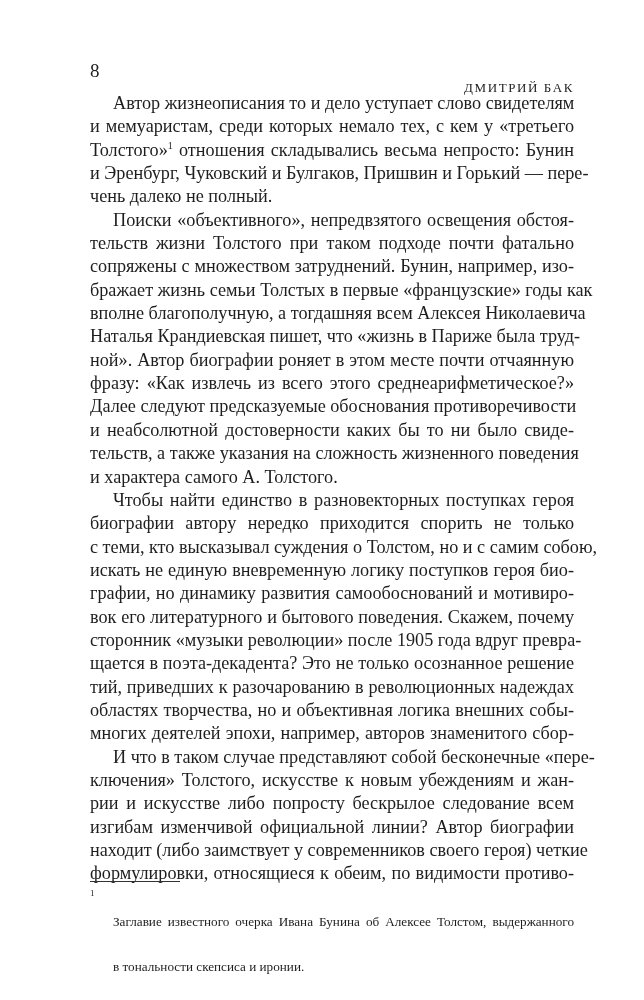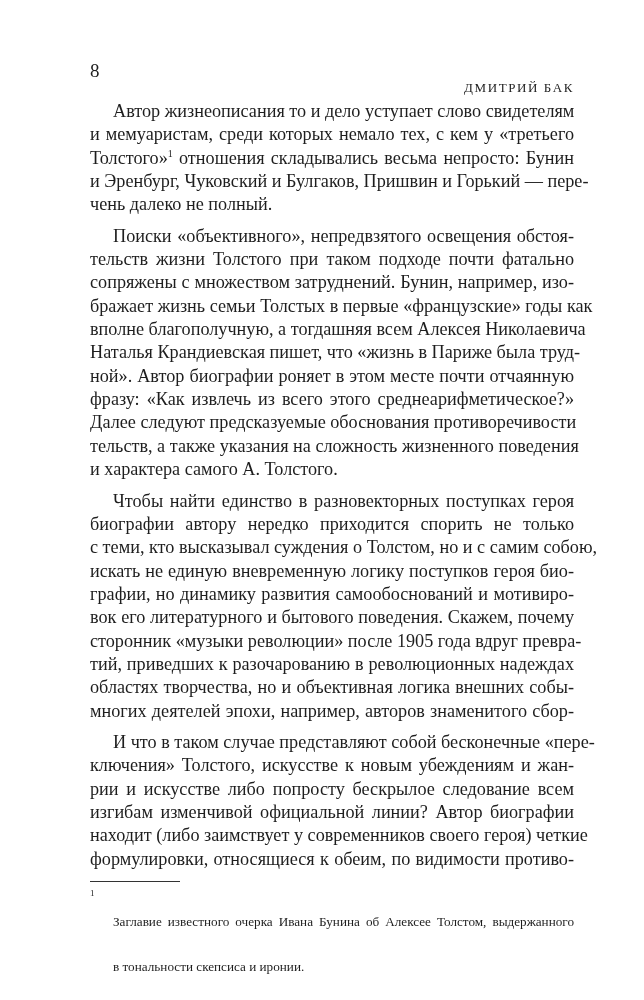--- a/index.html
+++ b/index.html
@@ -2,21 +2,21 @@
 <html><head>
   <meta charset="utf-8">
   <style>
     html, body { margin: 0; padding: 0; background: #ffffff; }
     body { width: 644px; height: 1000px; position: relative; overflow: hidden; color: #1e1e1e; font-family: "DejaVu Serif", "Liberation Serif", serif; }
     .header { position: absolute; left: 90px; top: 60px; width: 484px; height: 24px; }
     .page-number { position: absolute; left: 0; top: 0; font-family: "Liberation Serif", serif; font-size: 19px; }
     .running-head { position: absolute; right: 0; top: 20px; font-family: "Liberation Serif", serif; font-size: 13px; letter-spacing: 1.6px; text-transform: uppercase; font-variant: small-caps; }
     .body-text { position: absolute; left: 90px; top: 92px; width: 484px; }
     .line { display: block; height: 23.35px; line-height: 23.35px; font-family: "Liberation Serif", serif; font-size: 18.2px; white-space: nowrap; text-align: justify; text-align-last: justify; }
-    .line.indent { padding-left: 23px; margin-top: 8px; }
+    .line.indent { padding-left: 23px; }
     .line.last { text-align-last: left; }
     sup { font-size: 10px; vertical-align: 7px; line-height: 0; }
     .footnote-rule { position: absolute; left: 90px; top: 881px; width: 90px; height: 0; border-top: 1px solid #333; }
     .footnote { position: absolute; left: 90px; top: 885px; width: 484px; }
     .fn-mark { position: absolute; left: 0; top: 3px; font-family: "Liberation Serif", serif; font-size: 9px; }
     .fn-line { display: block; margin-left: 23px; height: 17px; line-height: 17px; font-family: "Liberation Serif", serif; font-size: 13.2px; white-space: nowrap; text-align: justify; text-align-last: justify; margin-top: 28px; }
     .fn-line.last { text-align-last: left; }
   </style>
 </head>
 <body>
@@ -34,29 +34,31 @@
   <span class="line last">чень далеко не полный.</span>
   <span class="line indent">Поиски «объективного», непредвзятого освещения обстоя-</span>
   <span class="line">тельств жизни Толстого при таком подходе почти фатально</span>
   <span class="line">сопряжены с множеством затруднений. Бунин, например, изо-</span>
   <span class="line">бражает жизнь семьи Толстых в первые «французские» годы как</span>
   <span class="line">вполне благополучную, а тогдашняя всем Алексея Николаевича</span>
   <span class="line">Наталья Крандиевская пишет, что «жизнь в Париже была труд-</span>
   <span class="line">ной». Автор биографии роняет в этом месте почти отчаянную</span>
   <span class="line">фразу: «Как извлечь из всего этого среднеарифметическое?»</span>
   <span class="line">Далее следуют предсказуемые обоснования противоречивости</span>
+  <span class="line">и неабсолютной достоверности каких бы то ни было свиде-</span>
   <span class="line">тельств, а также указания на сложность жизненного поведения</span>
   <span class="line last">и характера самого А. Толстого.</span>
   <span class="line indent">Чтобы найти единство в разновекторных поступках героя</span>
   <span class="line">биографии автору нередко приходится спорить не только</span>
   <span class="line">с теми, кто высказывал суждения о Толстом, но и с самим собою,</span>
   <span class="line">искать не единую вневременную логику поступков героя био-</span>
   <span class="line">графии, но динамику развития самообоснований и мотивиро-</span>
   <span class="line">вок его литературного и бытового поведения. Скажем, почему</span>
   <span class="line">сторонник «музыки революции» после 1905 года вдруг превра-</span>
+  <span class="line">щается в поэта-декадента? Это не только осознанное решение</span>
   <span class="line">тий, приведших к разочарованию в революционных надеждах</span>
   <span class="line">областях творчества, но и объективная логика внешних собы-</span>
   <span class="line">многих деятелей эпохи, например, авторов знаменитого сбор-</span>
   <span class="line indent">И что в таком случае представляют собой бесконечные «пере-</span>
   <span class="line">ключения» Толстого, искусстве к новым убеждениям и жан-</span>
   <span class="line">рии и искусстве либо попросту бескрылое следование всем</span>
   <span class="line">изгибам изменчивой официальной линии? Автор биографии</span>
   <span class="line">находит (либо заимствует у современников своего героя) четкие</span>
   <span class="line">формулировки, относящиеся к обеим, по видимости противо-</span>
 </div>

